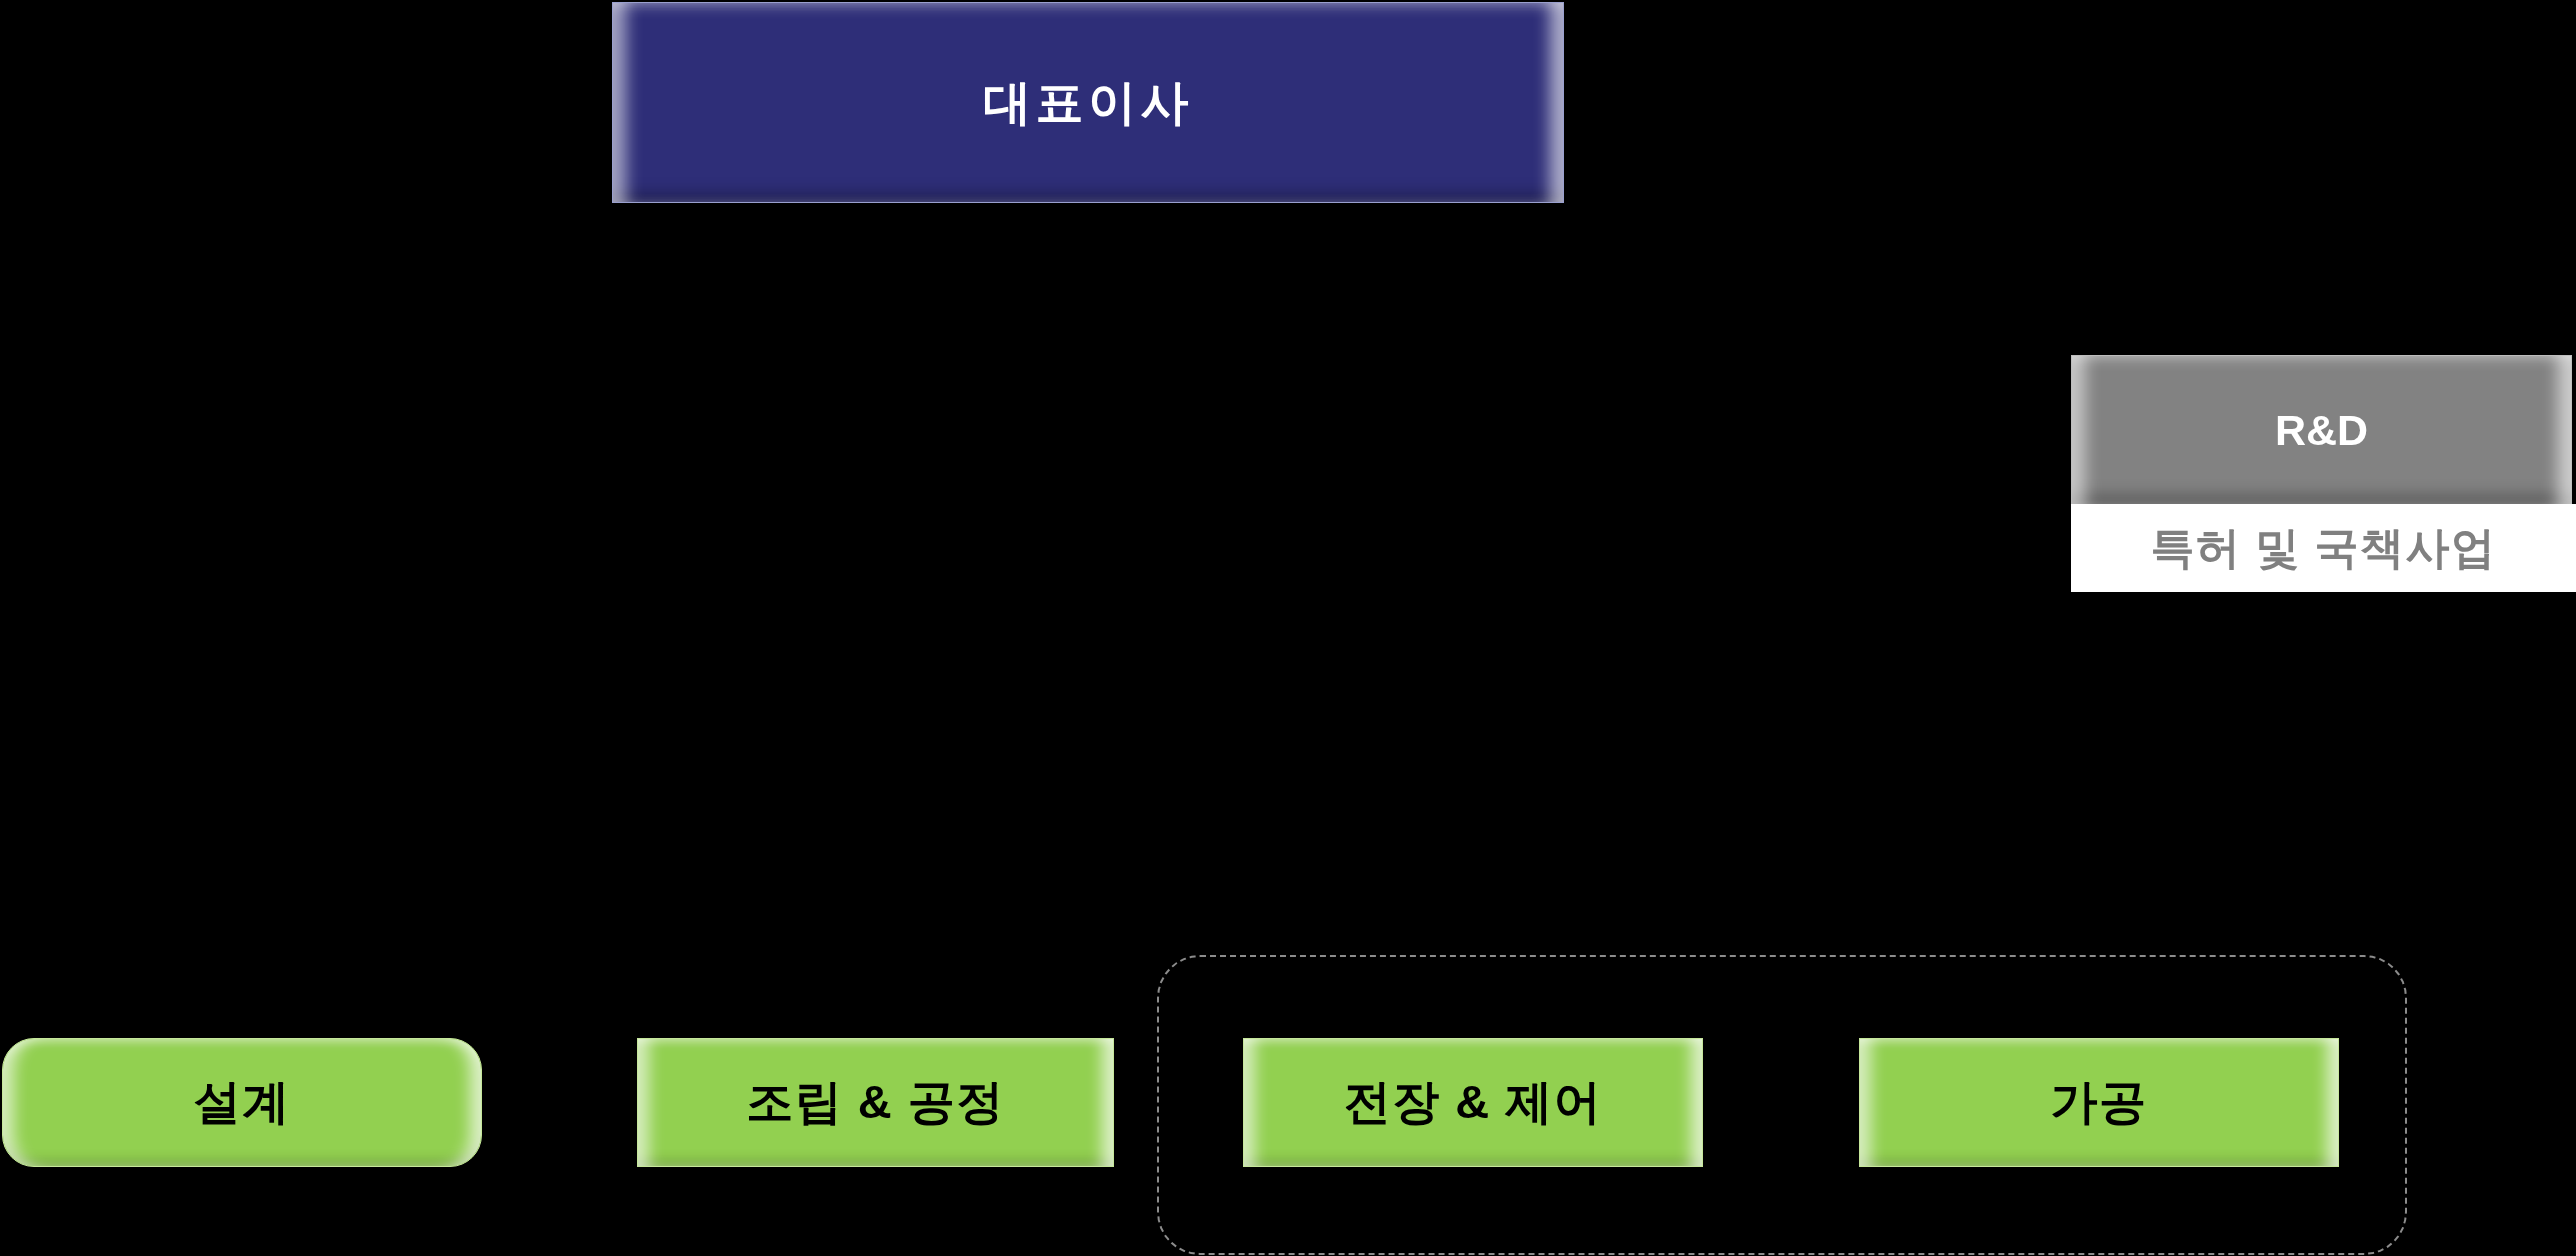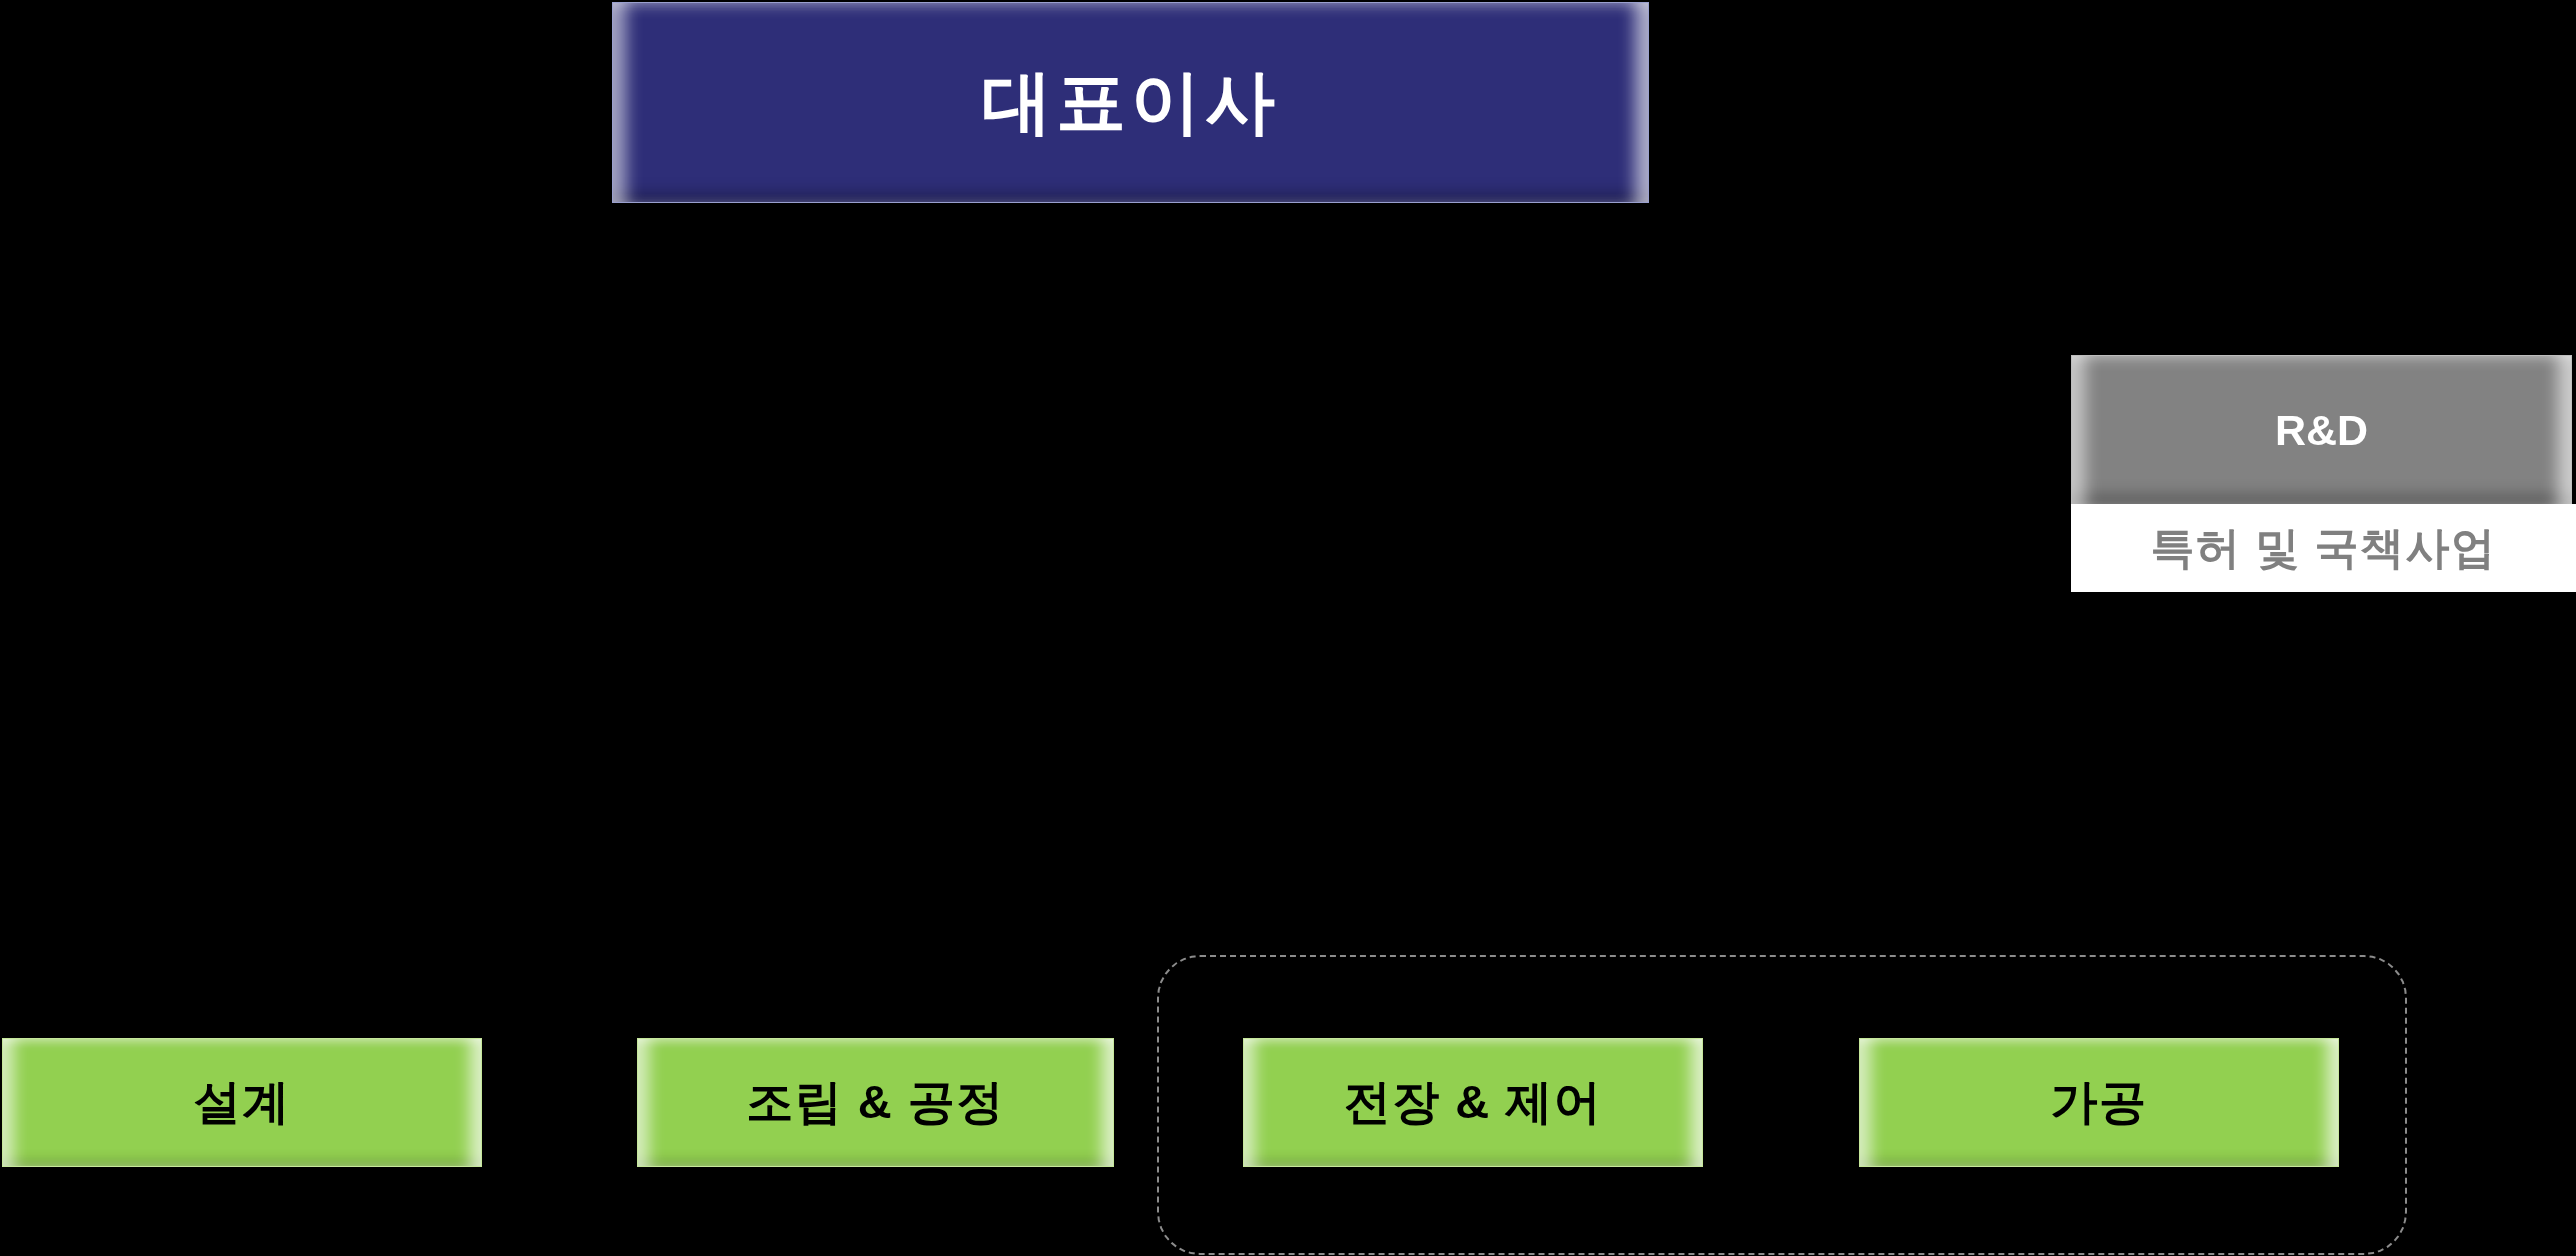--- a/index.html
+++ b/index.html
@@ -31,25 +31,25 @@
   }
   
   .bevel {
     box-shadow:
       inset 22px 0 16px -8.8px rgba(255,255,255,0.55),
       inset -22px 0 16px -8.8px rgba(255,255,255,0.60),
       inset 0 13.2px 11.7px -7.3px rgba(255,255,255,0.22),
       inset 0 -17.6px 14.7px -8.8px rgba(0,0,0,0.30);
   }
   .ceo-box {
-    left: 612px; top: 2.2px; width: 1037px; height: 201px;
+    left: 612px; top: 2.2px; width: 952px; height: 201px;
     background: var(--ceo-box, #2e2e78);
     border: 1.5px solid #9aa0cf;
     color: #ffffff;
-    font-size: 70px;
+    font-size: 48px;
     letter-spacing: 4.4px;
     z-index: 2;
   }
   .rnd-box {
     left: 2071px; top: 355px; width: 501px; height: 150px;
     background: var(--rnd-box, #828282);
     border: 1.5px solid #bdbdbd;
     color: #ffffff;
     font-size: 43px;
     z-index: 2;
@@ -86,21 +86,21 @@
     color: #000000;
     font-size: 47px;
     letter-spacing: 1.5px;
     z-index: 2;
     box-shadow:
       inset 19px 0 14.7px -8px rgba(255,255,255,0.62),
       inset -19px 0 14.7px -8px rgba(255,255,255,0.68),
       inset 0 10.3px 8.8px -5.9px rgba(255,255,255,0.30),
       inset 0 -13.2px 11.7px -7.3px rgba(0,0,0,0.18);
   }
-  .dept-1 { left: 2.2px;    width: 480px; }
+  .dept-1 { left: 2.2px;    width: 480px; border-radius: 32px; }
   .dept-2 { left: 637px;  width: 477px; }
   .dept-3 { left: 1243px; width: 460px; }
   .dept-4 { left: 1843px; width: 480px; margin-left: 16px; }
 </style>
 </head>
 <body>
 
 <div class="stage">
 
   <div class="box bevel ceo-box">

